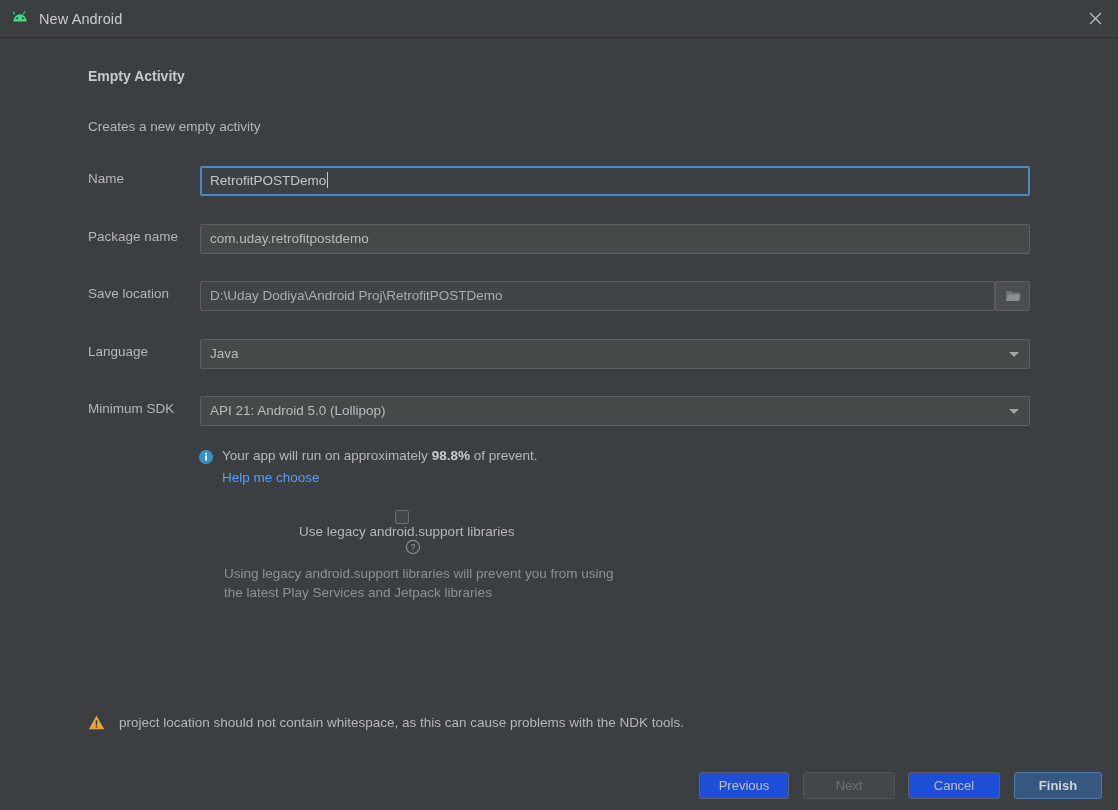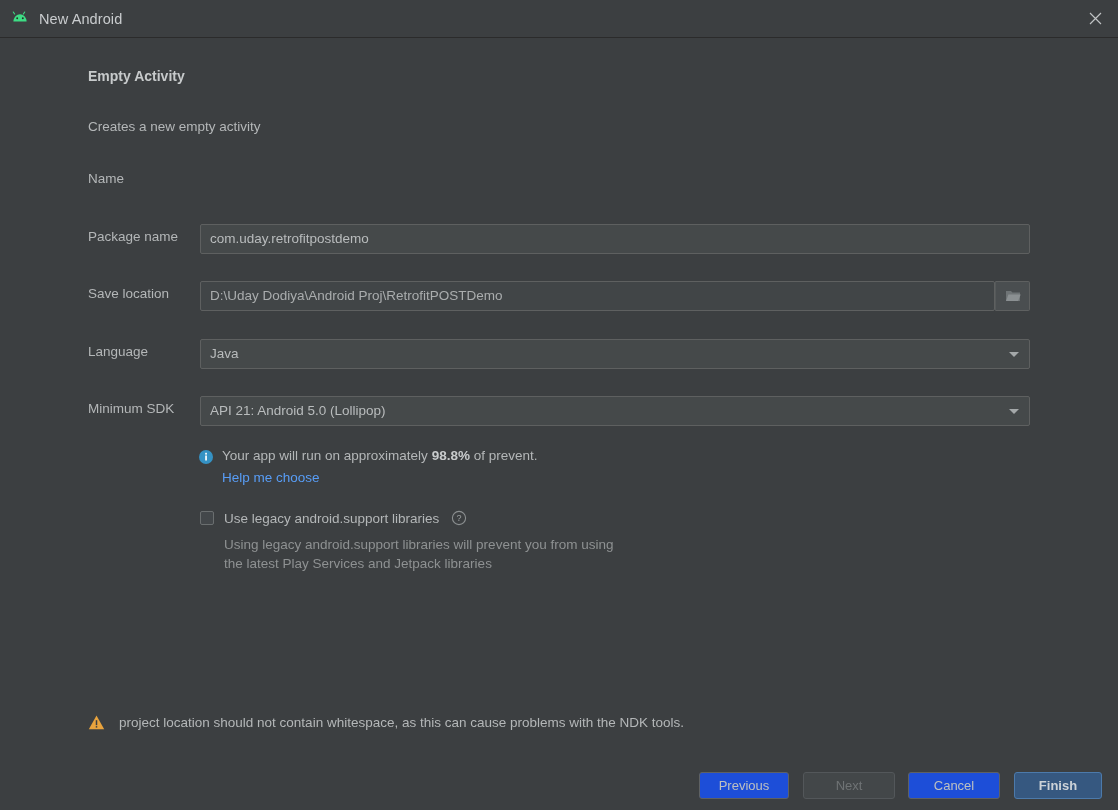--- a/index.html
+++ b/index.html
@@ -196,20 +196,21 @@
 
   
   .legacy-block {
     position: absolute;
     left: 200px;
     top: 472px;
   }
   .legacy-row {
     display: flex;
     align-items: center;
+    flex-direction: column;
   }
   .checkbox {
     width: 14px;
     height: 14px;
     box-sizing: border-box;
     border: 1px solid #6a6e6f;
     border-radius: 2px;
     background: #43474a;
     margin-right: 10px;
     cursor: pointer;
@@ -320,20 +321,21 @@
   </span>
 </div>
 
 <div class="content">
 
   <div class="step-title">Empty Activity</div>
   <div class="step-subtitle">Creates a new empty activity</div>
 
   <div class="row" style="top:128px;">
     <span class="row-label">Name</span>
+    <div class="field focused"><span>RetrofitPOSTDemo</span><span class="caret"></span></div>
   </div>
 
   <div class="row" style="top:186px;">
     <span class="row-label">Package name</span>
     <div class="field">com.uday.retrofitpostdemo</div>
   </div>
 
   <div class="row" style="top:243px;">
     <span class="row-label">Save location</span>
     <div class="field readonly" style="width:795px;">D:\Uday Dodiya\Android Proj\RetrofitPOSTDemo</div>

